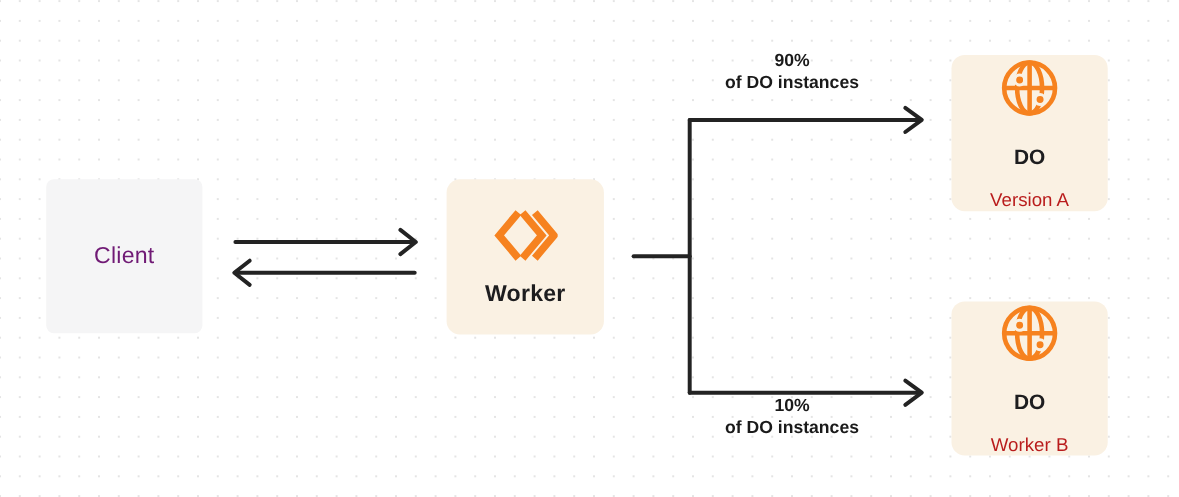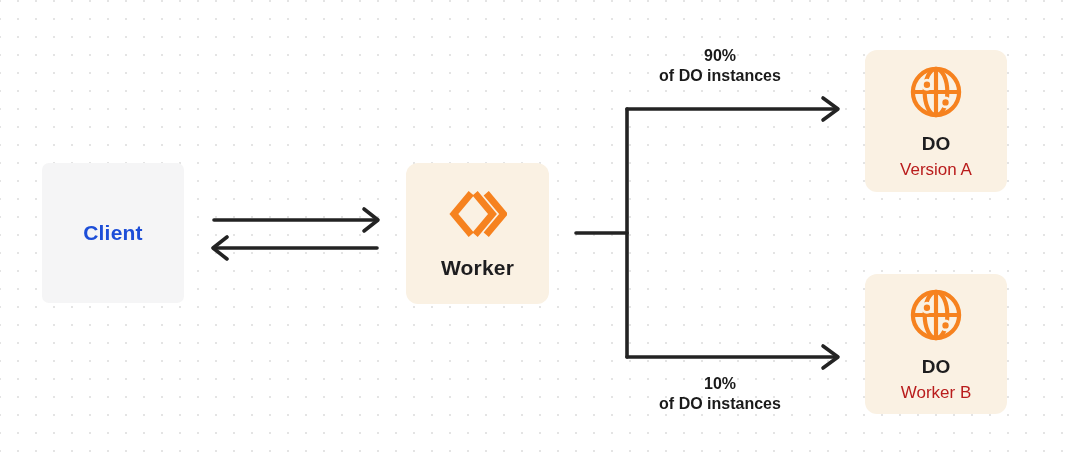--- a/index.html
+++ b/index.html
@@ -32,43 +32,43 @@
     box-sizing: border-box;
   }
   .node-client {
     left: 42px; top: 163px;
     width: 142px; height: 140px;
     background: #f5f5f6;
     border-radius: 7px;
   }
   .node-client .node-label {
     font-size: 21px;
-    font-weight: 700;
-    color: #1d4ed8;
+    font-weight: 400;
+    color: #701a75;
     letter-spacing: 0.2px;
   }
   .node-worker {
     left: 406px; top: 163px;
     width: 143px; height: 141px;
     background: #faf1e3;
     border-radius: 12px;
     gap: 16px;
   }
   .node-worker .node-label {
     font-size: 21px;
     font-weight: 700;
     color: #1d1d1f;
     letter-spacing: 0.2px;
   }
   .node-do {
     width: 142px; height: 142px;
     background: #faf1e3;
     border-radius: 12px;
     left: 865px;
-    gap: 4px;
+    gap: 16px;
   }
   .node-do-a { top: 50px; }
   .node-do-b { top: 274px; height: 140px; }
   .node-do .do-icon-wrap { margin-bottom: 8px; line-height: 0; }
   .node-do .do-title {
     font-size: 19px;
     font-weight: 700;
     color: #1d1d1f;
     line-height: 22px;
   }
@@ -82,21 +82,21 @@
     position: absolute;
     width: 220px;
     left: 610px;
     text-align: center;
     color: #1a1a1a;
     font-size: 16px;
     font-weight: 700;
     line-height: 20px;
   }
   .edge-label-top { top: 46px; }
-  .edge-label-bottom { top: 374px; }
+  .edge-label-bottom { top: 360px; }
   .icon { line-height: 0; }
 </style>
 </head>
 <body>
 
 <div class="canvas">
 
   <svg class="edges-svg" width="1072" height="452" viewBox="0 0 1072 452">
     <g stroke="#232323" stroke-width="3.6" fill="none" stroke-linecap="round" stroke-linejoin="round">
 

